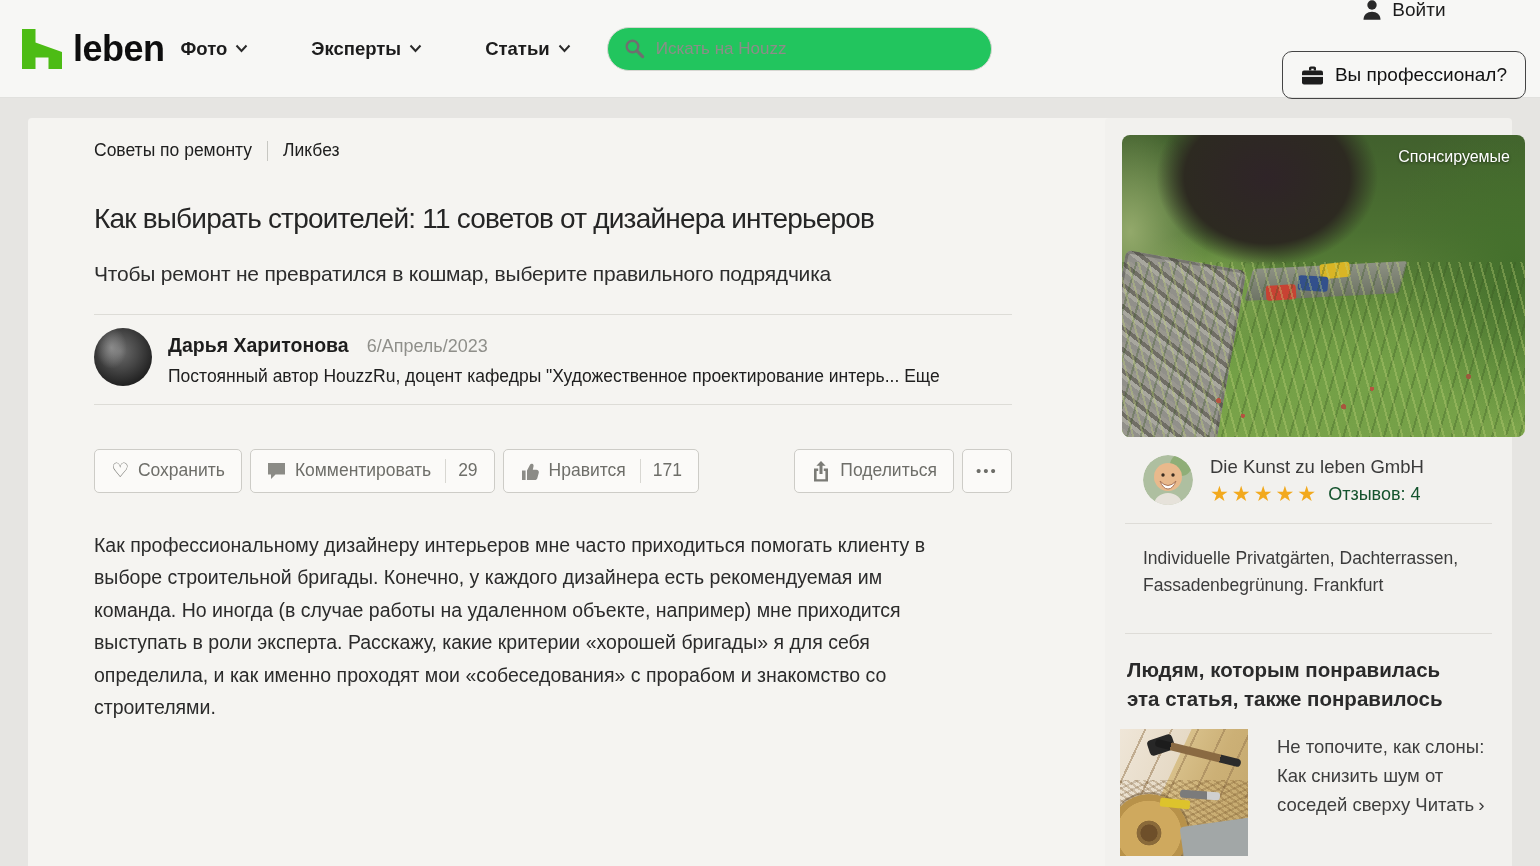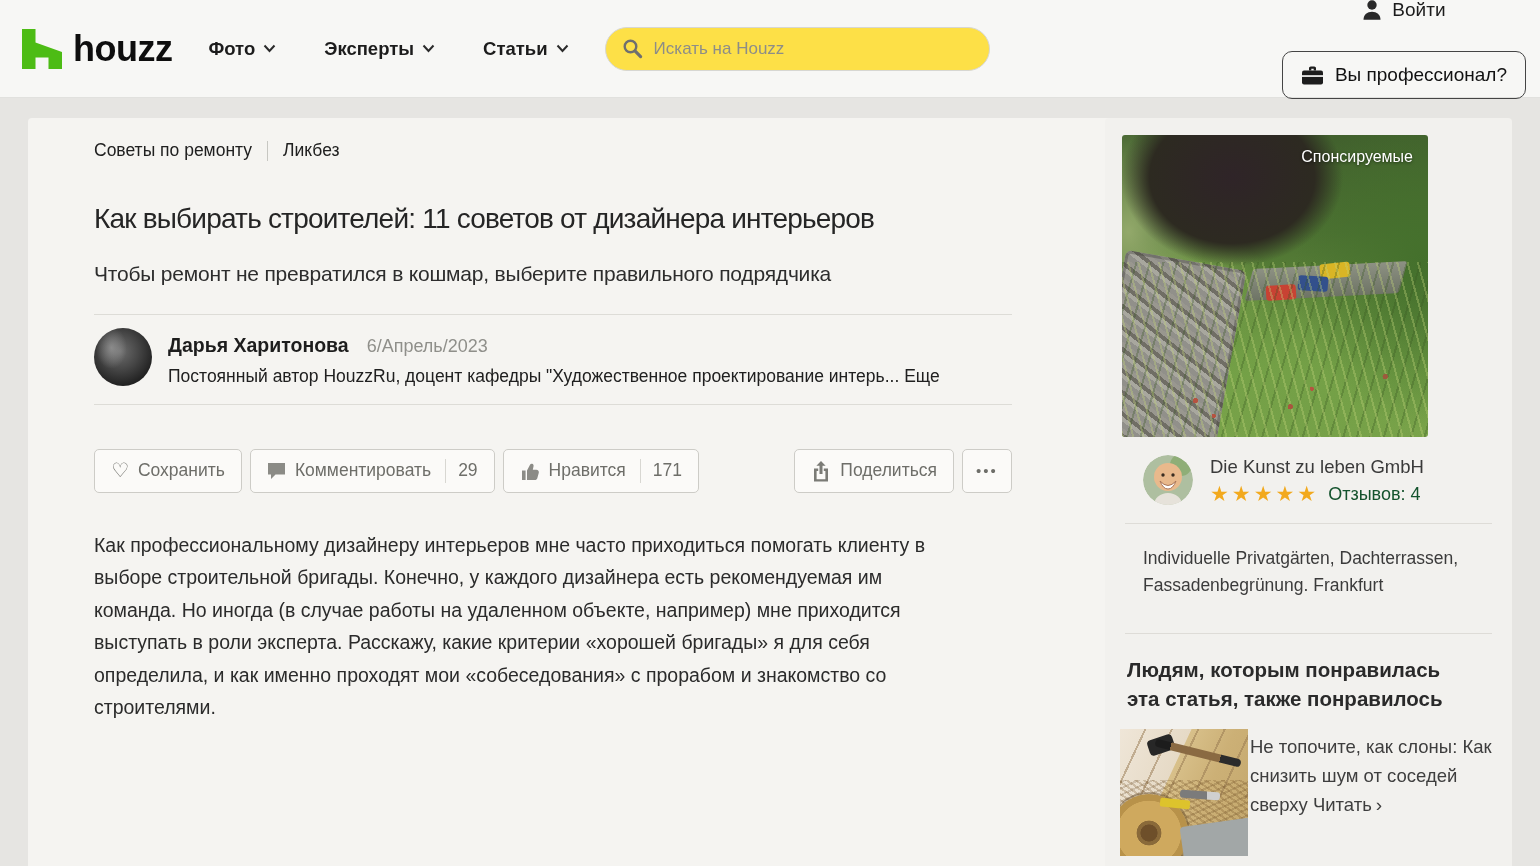--- a/index.html
+++ b/index.html
@@ -15,25 +15,25 @@
     color:#222;
   }
   
   .header{
     position:absolute;top:0;left:0;width:100%;height:98px;
     background:#f7f7f5;border-bottom:1px solid #e1e1de;
     display:flex;align-items:center;padding:0 14px 0 22px;z-index:5;
   }
   .logo{display:flex;align-items:center;gap:11px;cursor:pointer;}
   .logo-text{font-size:36px;font-weight:700;color:#0e0e0e;letter-spacing:-0.5px;}
-  .nav{display:flex;align-items:center;gap:48px;margin-left:36px;}
+  .nav{display:flex;align-items:center;gap:63px;margin-left:16px;}
   .nav-item{display:flex;align-items:center;gap:8px;font-size:18.5px;font-weight:700;color:#1c1c1c;cursor:pointer;}
   .search{
     margin-left:36px;width:385px;height:44px;border:1px solid #d7d7d2;border-radius:22px;
-    background:#fde047;display:flex;align-items:center;padding:0 16px;gap:11px;
+    background:#22c55e;display:flex;align-items:center;padding:0 16px;gap:11px;
   }
   .search input{flex:1;border:none;outline:none;background:transparent;font-size:17px;color:#333;font-family:inherit;}
   .search input::placeholder{color:#8d8d88;}
   .header-right{margin-left:auto;display:flex;align-items:center;gap:30px;flex-direction:column;}
   .login{display:flex;align-items:center;gap:10px;font-size:19px;color:#1c1c1c;cursor:pointer;}
   .pro-btn{
     display:flex;align-items:center;gap:11px;font-size:19px;color:#111;
     border:1.5px solid #454545;border-radius:10px;padding:12px 18px;background:transparent;cursor:pointer;
     font-family:inherit;
   }
@@ -76,21 +76,21 @@
   .btn-share{margin-left:auto;}
   .btn-more{width:50px;justify-content:center;padding:0;letter-spacing:2px;font-size:15px;}
   .heart-glyph{font-size:20px;color:#79797:;color:#797974;line-height:1;position:relative;top:-1px;}
   .article-body{margin-top:36px;font-size:19.5px;line-height:32.5px;color:#2b2b2b;max-width:845px;}
   
   .side-card{
     position:absolute;left:1105px;top:118px;width:407px;bottom:0;
     background:#f2f1ee;border-radius:4px 4px 0 0;
   }
   .sponsored-image{
-    position:absolute;left:17px;top:17px;width:306px;height:302px;overflow:hidden;border-radius:3px;cursor:pointer;
+    position:absolute;left:17px;top:17px;width:403px;height:302px;overflow:hidden;border-radius:8px;cursor:pointer;
     background:
       radial-gradient(150px 120px at 36% 14%, #2f2428 0%, #2d2a21 55%, rgba(46,43,34,0) 74%),
       radial-gradient(110px 160px at 2% 32%, #93a96b 0%, rgba(147,169,107,0) 70%),
       radial-gradient(170px 220px at 98% 42%, #44702c 0%, rgba(68,112,44,0) 75%),
       radial-gradient(260px 160px at 65% 88%, #74a047 0%, rgba(116,160,71,0) 82%),
       radial-gradient(120px 90px at 22% 52%, #85ab54 0%, rgba(133,171,84,0) 70%),
       linear-gradient(180deg, #41602d 0%, #4c7132 32%, #5e873a 56%, #73a046 78%, #7ea54c 100%);
   }
   .grass-overlay{position:absolute;left:0;bottom:0;width:100%;height:58%;
     background:
@@ -117,21 +117,21 @@
   .company-avatar{width:50px;height:50px;border-radius:50%;overflow:hidden;flex:none;cursor:pointer;}
   .company-name{font-size:18.5px;color:#3a3a3a;cursor:pointer;}
   .stars-row{display:flex;align-items:center;gap:3px;margin-top:5px;}
   .star{color:var(--star-gold);font-size:21px;line-height:1;}
   .reviews-label{font-size:18px;color:#14532d;margin-left:9px;cursor:pointer;position:relative;top:1px;}
   .side-div-1{position:absolute;top:405px;left:20px;right:20px;height:1px;background:#dedcd7;}
   .company-desc{position:absolute;top:427px;left:38px;width:330px;font-size:17.5px;line-height:27px;color:#3b3b3b;}
   .side-div-2{position:absolute;top:515px;left:20px;right:20px;height:1px;background:#dedcd7;}
   .related-heading{position:absolute;top:537px;left:22px;width:350px;
     font-size:20.5px;font-weight:700;line-height:29px;color:#2a2a2a;}
-  .related-row{position:absolute;top:611px;left:15px;right:14px;display:flex;gap:2px;}
+  .related-row{position:absolute;top:611px;left:15px;right:14px;display:flex;gap:29px;}
   .related-thumb{
     position:relative;width:128px;height:127px;overflow:hidden;flex:none;cursor:pointer;
     background:linear-gradient(115deg,#efe6d8 0%,#e6dac6 38%,#d8c08a 38.5%,#ccb076 62%,#c2a66b 100%);
   }
   .related-thumb .planks{position:absolute;top:0;left:0;right:0;height:55%;
     background:repeating-linear-gradient(115deg, rgba(0,0,0,0) 0 22px, rgba(150,120,80,.5) 22px 24px);}
   .related-thumb .cork{position:absolute;left:0;right:0;bottom:0;height:60%;
     background:
       repeating-linear-gradient(35deg, rgba(120,85,40,.26) 0 2px, rgba(0,0,0,0) 2px 5px),
       repeating-linear-gradient(-25deg, rgba(90,60,25,.2) 0 2px, rgba(0,0,0,0) 2px 6px);}
@@ -153,21 +153,21 @@
 </head>
 <body>
 
 <div class="header">
   <div class="logo">
     <span>
       <svg width="40" height="40" viewBox="0 0 40 40">
         <path d="M0 0 H13.5 V13.5 L40 23 V40 H26.5 V28.5 H13.5 V40 H0 Z" fill="var(--brand-green)"></path>
       </svg>
     </span>
-    <span class="logo-text">houzz</span>
+    <span class="logo-text">leben</span>
   </div>
 
   <div class="nav">
     <div class="nav-item">
       <span>Фото</span>
       <span>
         <svg width="13" height="9">
             <polyline points="1.5,1.5 6.5,7 11.5,1.5" fill="none" stroke="#2b2b2b" stroke-width="2"></polyline>
           </svg>
       </span>

